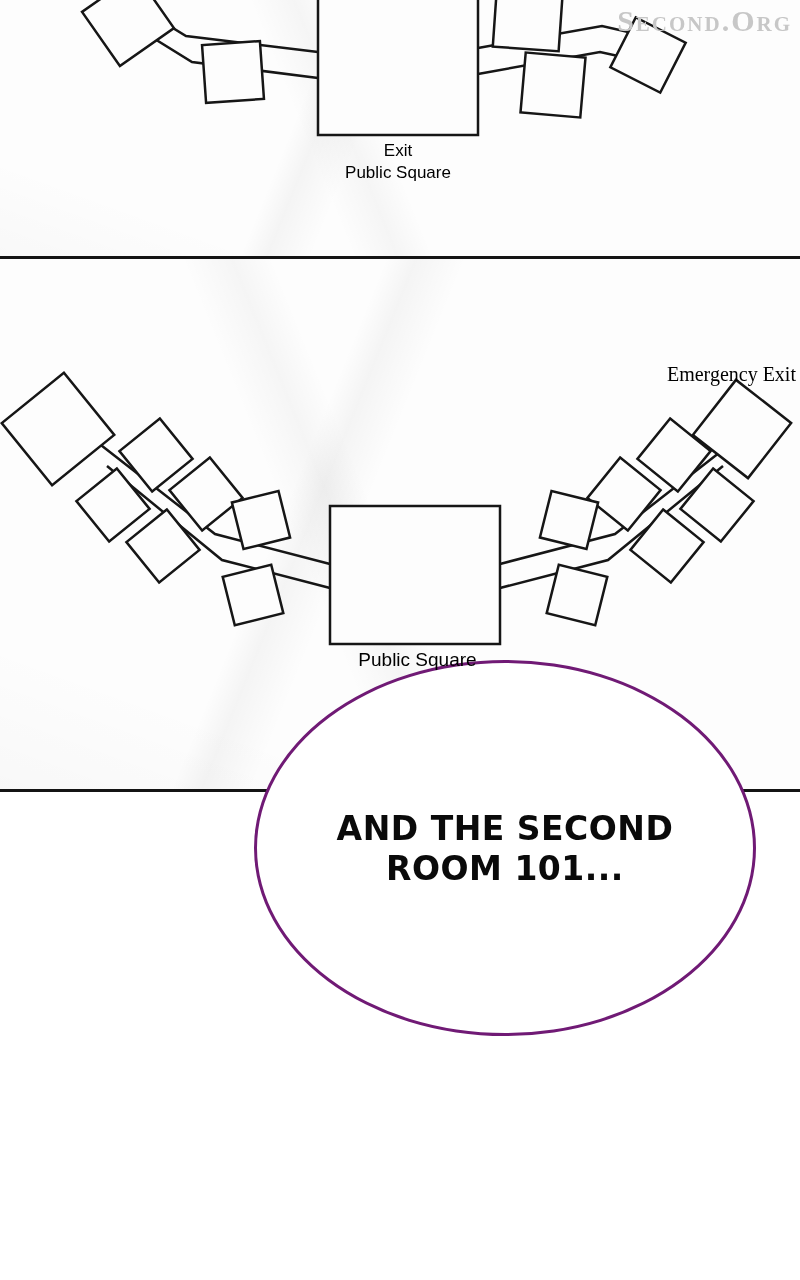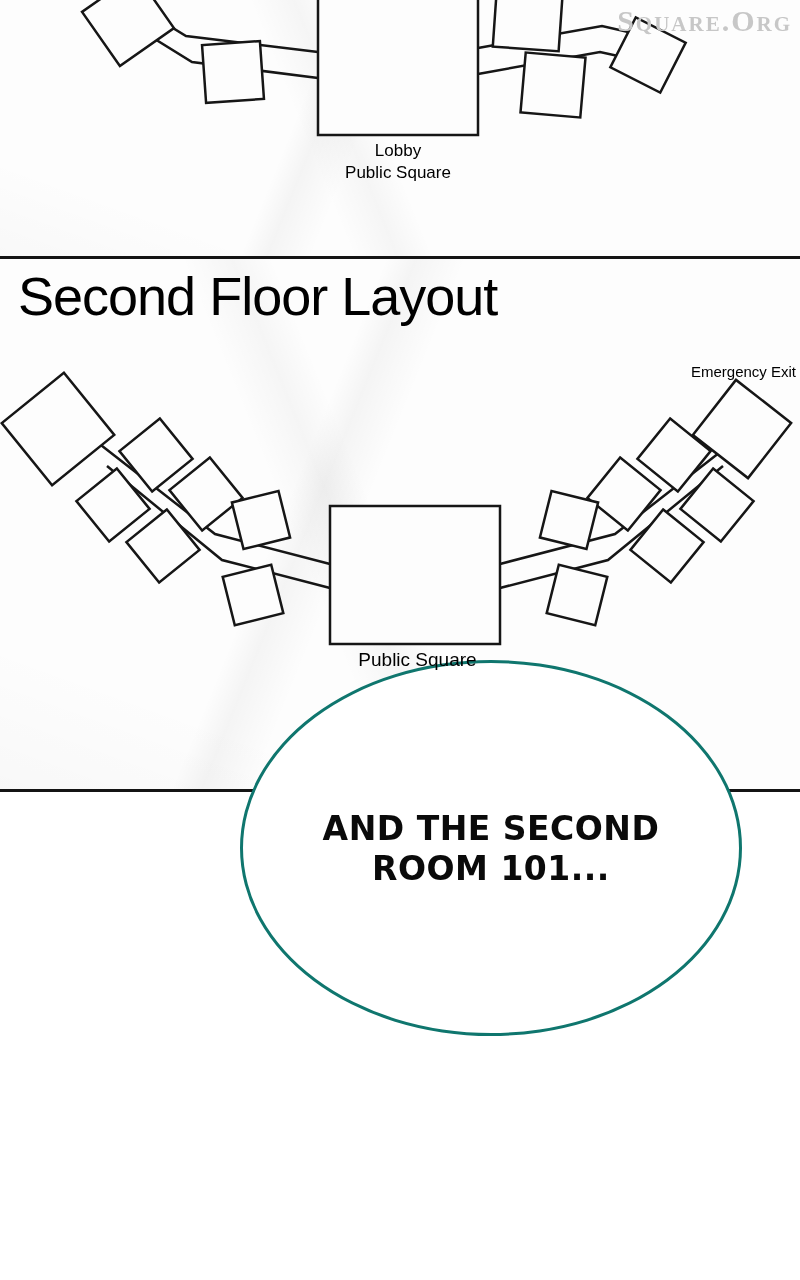--- a/index.html
+++ b/index.html
@@ -47,32 +47,32 @@
   .hall-label-1 {
     position: absolute; top: 140px; left: 308px; width: 180px;
     text-align: center; font-size: 17px; line-height: 1.28; color: #000;
   }
   .title {
     position: absolute; top: 6px; left: 18px; margin: 0;
     font-size: 54px; font-weight: 400; letter-spacing: -1px; color: #000;
   }
   .emergency {
     position: absolute; top: 104px; right: 4px;
-    font-size: 15px; color: #000;
+    font-size: 20px; color: #000; font-family: Liberation Serif, serif;
   }
   .ps-label {
     position: absolute; top: 390px; left: 330px; width: 175px;
     text-align: center; font-size: 19px; color: #000; z-index: 6;
   }
   .bubble {
-    position: absolute; left: 240px; top: 660px;
+    position: absolute; left: 254px; top: 660px;
     width: 502px; height: 376px;
     box-sizing: border-box;
     background: #ffffff;
-    border: 3px solid #0f766e;
+    border: 3px solid #701a75;
     border-radius: 50%;
     z-index: 5;
     display: flex; align-items: center; justify-content: center;
   }
   .bubble-text {
     text-align: center;
     font-family: "DejaVu Sans", sans-serif;
     font-weight: 700;
     font-size: 33px;
     line-height: 1.22;
@@ -97,30 +97,29 @@
       <g stroke="#161616" stroke-width="2.5" fill="#fdfdfd">
         <rect x="-33" y="-33" width="66" height="66" transform="translate(128 20) rotate(-35)"></rect>
         <rect x="-29" y="-29" width="58" height="58" transform="translate(233 72) rotate(-4)"></rect>
         <rect x="-33" y="-33" width="66" height="66" transform="translate(528 16) rotate(4)"></rect>
         <rect x="-30" y="-30" width="60" height="60" transform="translate(553 85) rotate(5)"></rect>
         <rect x="-28" y="-28" width="56" height="56" transform="translate(648 55) rotate(27)"></rect>
       </g>
       <rect x="318" y="-62" width="160" height="197" stroke="#161616" stroke-width="2.5" fill="#fdfdfd"></rect>
     </svg>
     <div class="hall-label-1">
-      <div>Lobby</div>
+      <div>Exit</div>
       <div>Public Square</div>
     </div>
-    <div class="watermark">Square.Org</div>
+    <div class="watermark">Second.Org</div>
   </section>
 
   <div class="divider"></div>
 
   <section class="panel panel2">
-    <h1 class="title">Second Floor Layout</h1>
     <svg class="plan" viewBox="0 0 800 530">
       <g stroke="#161616" stroke-width="2.5" fill="none">
         <path d="M 330 305 L 215 275 L 97 183"></path>
         <path d="M 330 329 L 222 301 L 107 207"></path>
         <path d="M 500 305 L 615 275 L 733 183"></path>
         <path d="M 500 329 L 608 301 L 723 207"></path>
       </g>
       <g stroke="#161616" stroke-width="2.5" fill="#fdfdfd">
         <rect x="-40" y="-40" width="80" height="80" transform="translate(58 170) rotate(-39)"></rect>
         <rect x="-26" y="-26" width="52" height="52" transform="translate(156 196) rotate(-39)"></rect>

